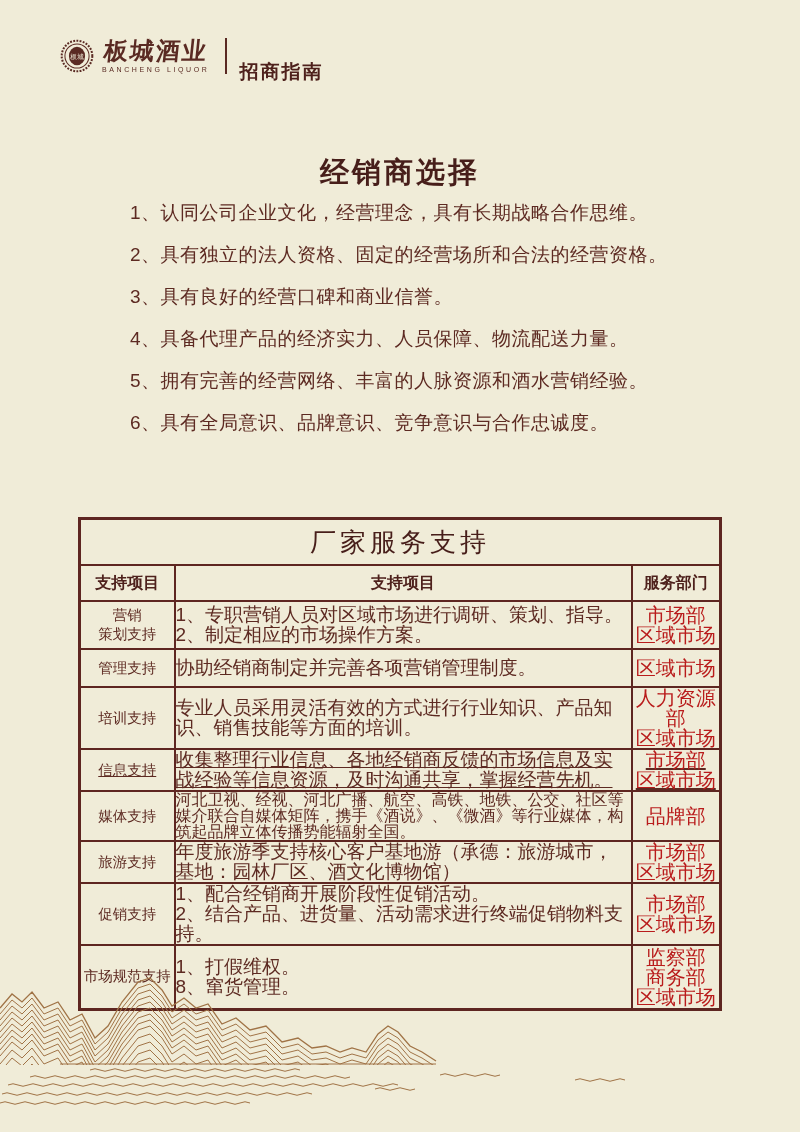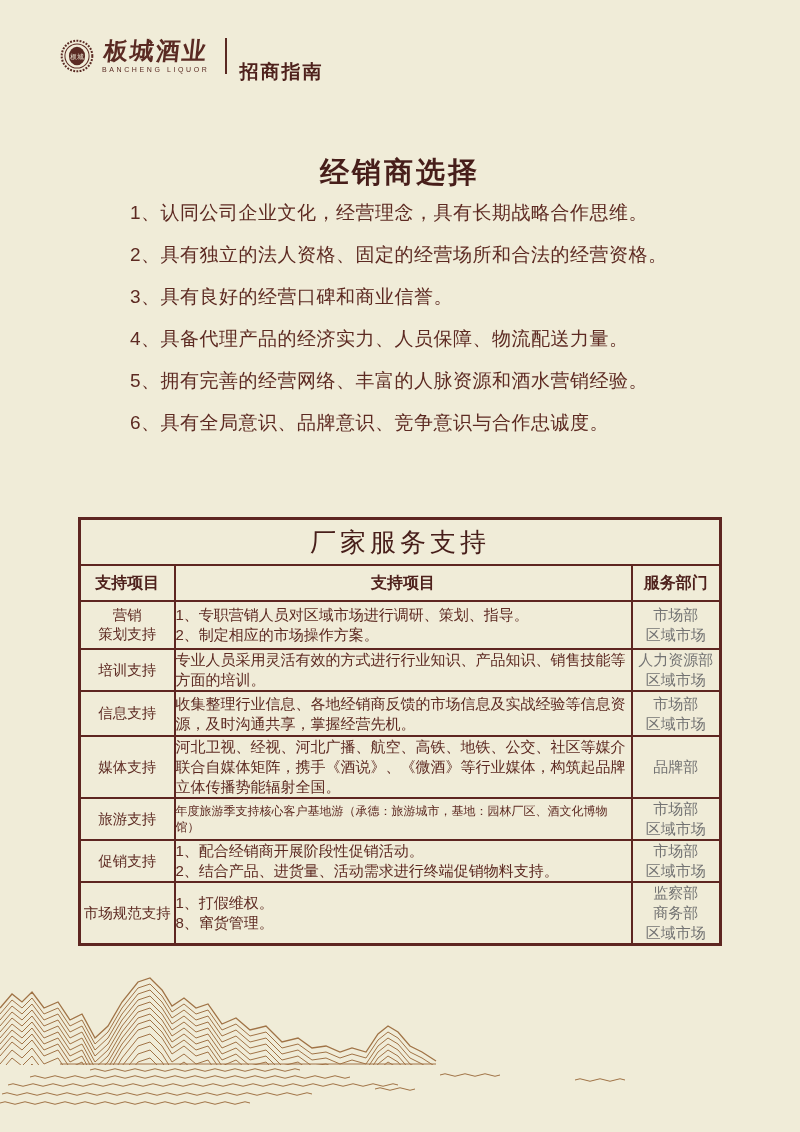--- a/index.html
+++ b/index.html
@@ -37,28 +37,28 @@
     border:3px solid #5e2621; background:transparent;
   }
   table.svc td, table.svc th{border:2px solid #5e2621; vertical-align:middle; padding:0;}
   .t-title{
     height:44px; text-align:center; font-size:26px; font-weight:normal;
     color:#471e1a; letter-spacing:4px;
   }
   .t-head td{height:34px; text-align:center; font-size:16px; font-weight:bold; color:#4e211c;margin-top:48px;}
   .col1{width:95px;} .col3{width:89px;}
   td.c1{text-align:center; font-size:14.5px; line-height:19px; color:#5d2a22;}
-  td.c2{font-size:15px; line-height:20px; color:#5d2a22; padding:6px 12px;}
-  td.c3{text-align:center; font-size:15px; line-height:20px; color:#737373;}
+  td.c2{font-size:19px; line-height:20px; color:#5d2a22; padding:6px 12px;}
+  td.c3{text-align:center; font-size:20px; line-height:20px; color:#b91c1c;}
   tbody tr:nth-child(1){height:48px;}
   tbody tr:nth-child(2){height:38px;}
   tbody tr:nth-child(3){height:45px;}
-  tbody tr:nth-child(4){height:30px;}
+  tbody tr:nth-child(4){height:30px;text-decoration:underline;}
   tbody tr:nth-child(5){height:41px;}
-  tbody tr:nth-child(5) td.c2{font-size:12px; line-height:16px;}
+  tbody tr:nth-child(5) td.c2{font-size:16px; line-height:16px;}
   tbody tr:nth-child(6){height:36px;}
   tbody tr:nth-child(7){height:40px;}
   tbody tr:nth-child(8){height:64px;}
   
   .mountains{position:absolute; left:0; top:968px; pointer-events:none;}
 </style>
 </head>
 <body>
 
 <div class="page">
@@ -110,20 +110,31 @@
           <td class="c1">
             <div>营销</div>
             <div>策划支持</div>
           </td>
           <td class="c2">
             <div>1、专职营销人员对区域市场进行调研、策划、指导。</div>
             <div>2、制定相应的市场操作方案。</div>
           </td>
           <td class="c3">
             <div>市场部</div>
+            <div>区域市场</div>
+          </td>
+        </tr>
+        <tr>
+          <td class="c1">
+            <div>管理支持</div>
+          </td>
+          <td class="c2">
+            <div>协助经销商制定并完善各项营销管理制度。</div>
+          </td>
+          <td class="c3">
             <div>区域市场</div>
           </td>
         </tr>
         <tr>
           <td class="c1">
             <div>培训支持</div>
           </td>
           <td class="c2">
             <div>专业人员采用灵活有效的方式进行行业知识、产品知识、销售技能等方面的培训。</div>
           </td>

